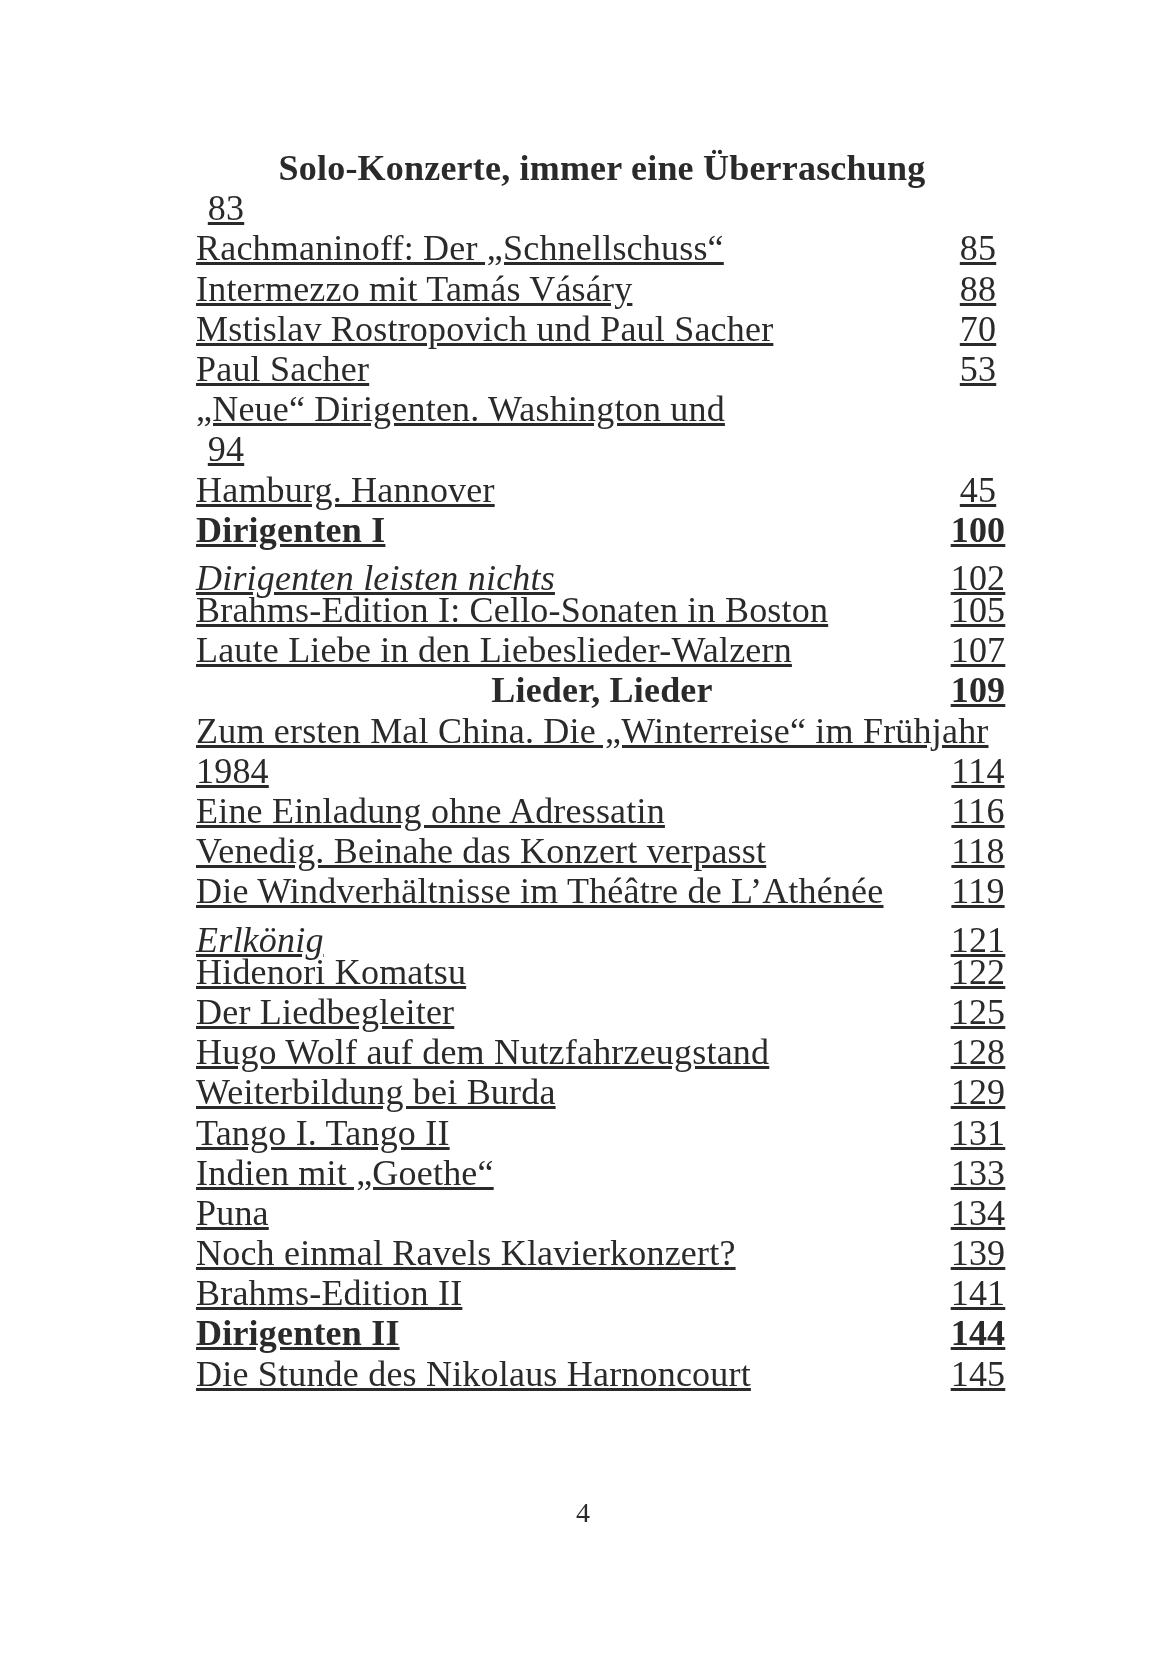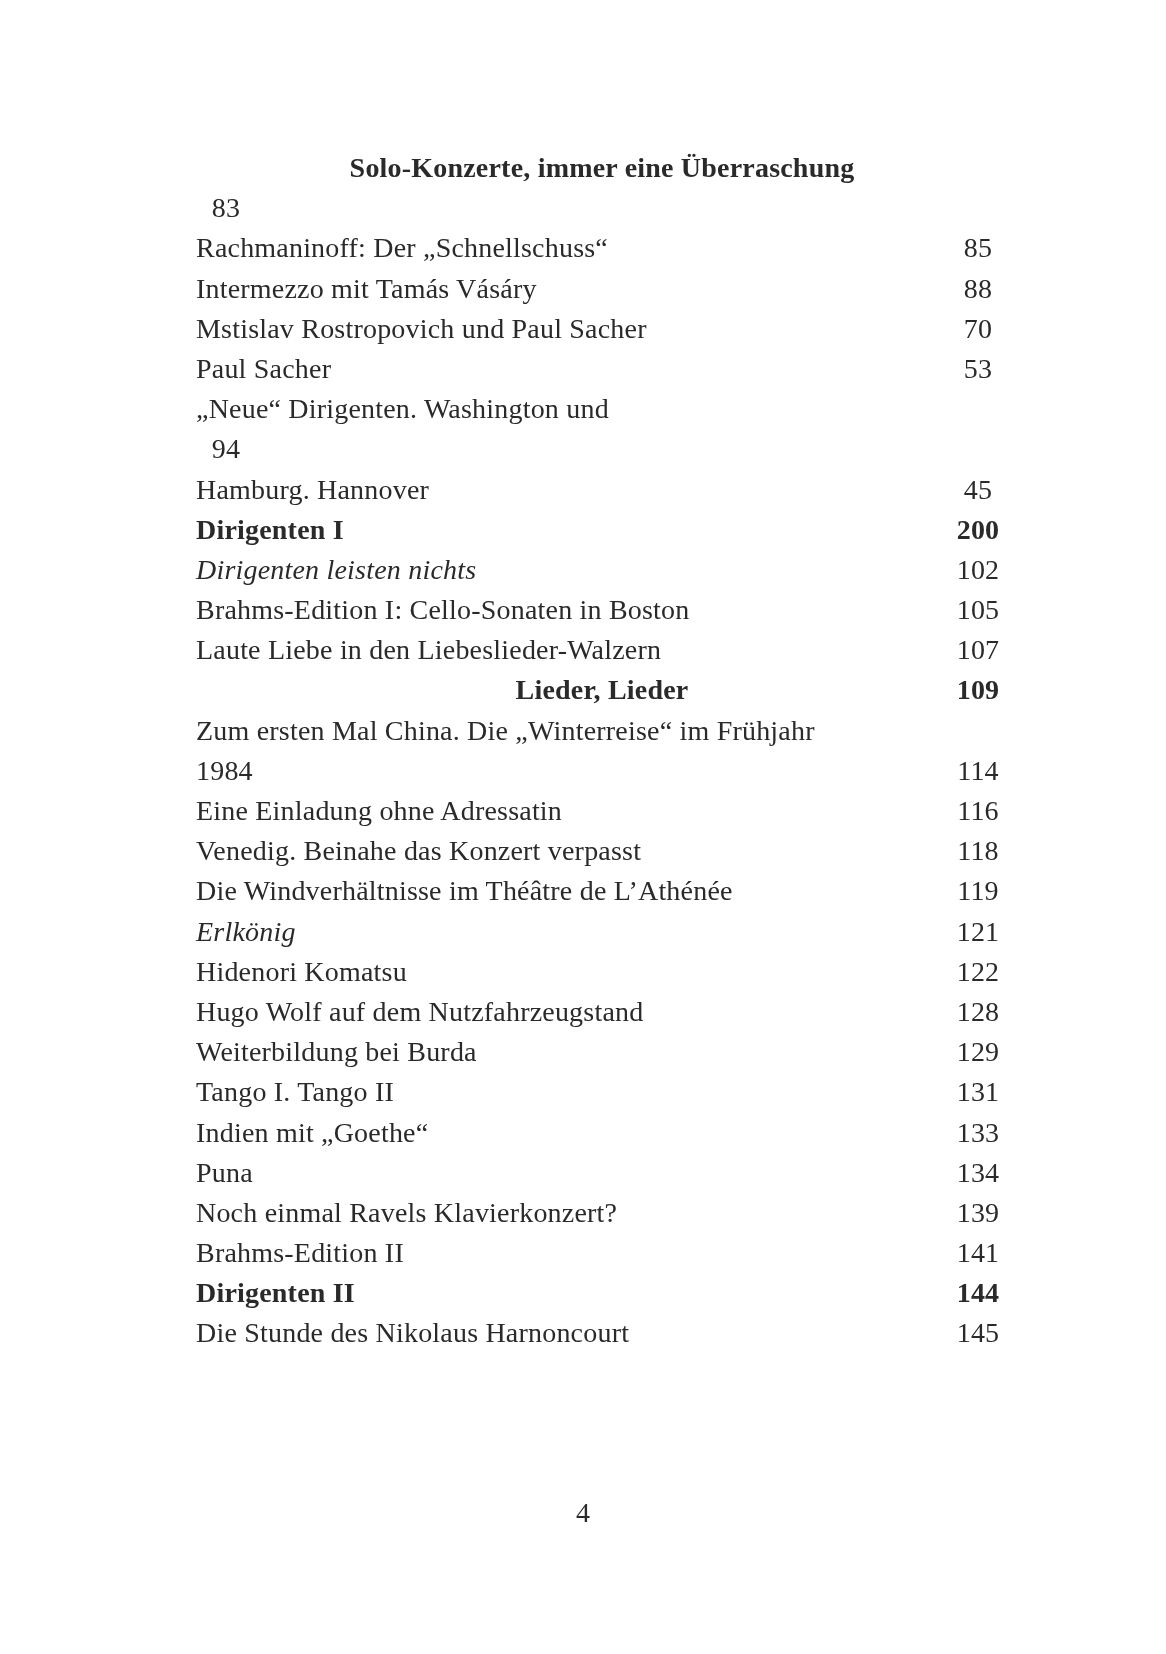--- a/index.html
+++ b/index.html
@@ -1,27 +1,27 @@
 <!DOCTYPE html>
 <html><head>
 <meta charset="utf-8">
 <style>
   html, body { margin: 0; padding: 0; background: #ffffff; }
   body { width: 1166px; height: 1654px; position: relative; overflow: hidden;
          font-family: "Liberation Serif", "DejaVu Serif", serif; color: #2a2a2a; }
   .toc { position: absolute; left: 196px; top: 148px; width: 812px; }
   .row { display: flex; justify-content: space-between; align-items: baseline;
-         height: 40.2px; line-height: 40.2px; font-size: 28px; letter-spacing: 0.2px; }
+         height: 40.2px; line-height: 40.2px; font-size: 36px; letter-spacing: 0.2px; text-decoration: underline; }
   .row .title { white-space: nowrap; }
   .row .page { text-align: center; min-width: 60px; }
   .row.heading { position: relative; }
   .row.heading .title { position: absolute; left: 0; right: 0; text-align: center; font-weight: bold; }
   .row.heading .page { margin-left: auto; }
   .row.bold .title, .row.bold .page, .row.heading .page { font-weight: bold; }
-  .row.italic .title { font-style: italic; }
+  .row.italic .title { font-style: italic; margin-top: 8px; }
   .pagenum { position: absolute; top: 1497px; left: 0; width: 1166px; text-align: center;
              font-size: 28px; }
 </style>
 </head>
 <body>
 
 <div class="toc" id="toc">
     <div class="row heading">
       <span class="title">Solo-Konzerte, immer eine Überraschung</span>
       <span class="page"></span>
@@ -51,21 +51,21 @@
     </div>
     <div class="row normal">
       <span class="page">94</span>
     </div>
     <div class="row normal">
       <span class="title">Hamburg. Hannover</span>
       <span class="page">45</span>
     </div>
     <div class="row bold">
       <span class="title">Dirigenten I</span>
-      <span class="page">200</span>
+      <span class="page">100</span>
     </div>
     <div class="row italic">
       <span class="title">Dirigenten leisten nichts</span>
       <span class="page">102</span>
     </div>
     <div class="row normal">
       <span class="title">Brahms-Edition I: Cello-Sonaten in Boston</span>
       <span class="page">105</span>
     </div>
     <div class="row normal">
@@ -98,20 +98,24 @@
     </div>
     <div class="row italic">
       <span class="title">Erlkönig</span>
       <span class="page">121</span>
     </div>
     <div class="row normal">
       <span class="title">Hidenori Komatsu</span>
       <span class="page">122</span>
     </div>
     <div class="row normal">
+      <span class="title">Der Liedbegleiter</span>
+      <span class="page">125</span>
+    </div>
+    <div class="row normal">
       <span class="title">Hugo Wolf auf dem Nutzfahrzeugstand</span>
       <span class="page">128</span>
     </div>
     <div class="row normal">
       <span class="title">Weiterbildung bei Burda</span>
       <span class="page">129</span>
     </div>
     <div class="row normal">
       <span class="title">Tango I. Tango II</span>
       <span class="page">131</span>

